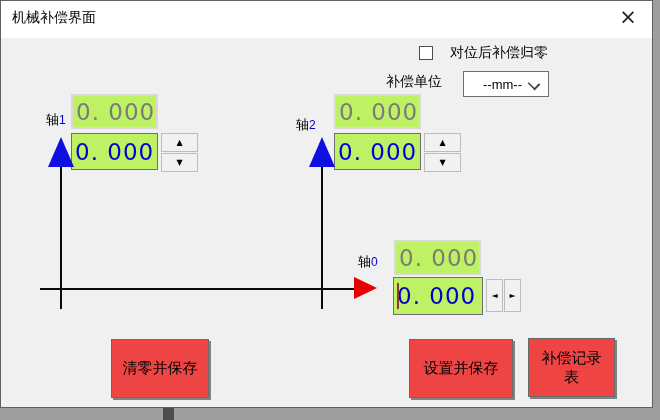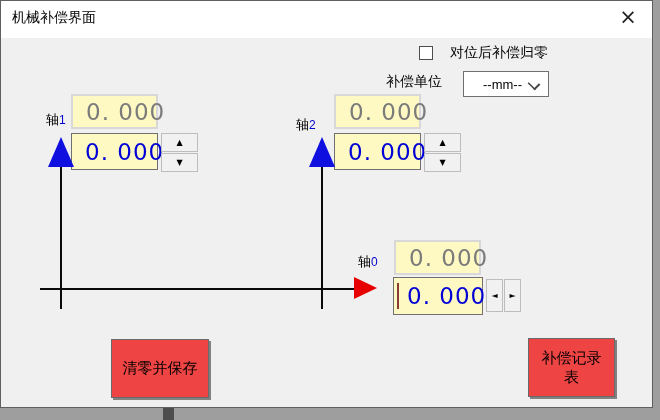--- a/index.html
+++ b/index.html
@@ -35,22 +35,22 @@
     background:#fff;border:1px solid #707070;box-sizing:border-box;
     display:flex;align-items:center;padding-left:19px;font-size:13px;color:#000;
   }
   .chev{
     position:absolute;right:9px;top:7px;width:8px;height:8px;
     border-right:2px solid #444;border-bottom:2px solid #444;
     transform:rotate(45deg) scale(1,0.8);
   }
   
   .field{
-    position:absolute;background:#fef9c3;box-sizing:border-box;
-    display:flex;align-items:center;padding-left:13px;
+    position:absolute;background:#bef264;box-sizing:border-box;
+    display:flex;align-items:center;padding-left:3px;
     font-family:"DejaVu Sans", sans-serif;font-size:23px;letter-spacing:1px;
     white-space:pre;
   }
   .readout{border:2px solid #d8d8d8;color:#7b7b7b;}
   .inputf{border:1px solid #707070;color:#0000d6;}
   
   .vspin{position:absolute;width:37px;display:flex;flex-direction:column;gap:1px;}
   .vspin button{
     height:19px;background:#f1f1f1;border:1px solid #bdbdbd;padding:0;
     font-size:8px;color:#000;line-height:17px;cursor:pointer;
@@ -131,17 +131,18 @@
   <div class="tri-right" style="left:353px;top:276px;"></div>
   <span class="axis-label" style="left:357px;top:252px;"><span>轴</span><span class="axis-num">0</span></span>
   <div class="field readout" style="left:393px;top:239px;width:87px;height:35px;">0. 000</div>
   <div class="field inputf" style="left:392px;top:276px;width:90px;height:38px;"><span class="caret"></span><span>0. 000</span></div>
   <div class="hspin" style="left:485px;top:278px;">
     <button><span>◄</span></button>
     <button><span>►</span></button>
   </div>
 
   <button class="green-btn" style="left:110px;top:338px;width:98px;height:59px;">清零并保存</button>
+  <button class="green-btn" style="left:408px;top:338px;width:104px;height:59px;">设置并保存</button>
   <button class="green-btn" style="left:527px;top:337px;width:87px;height:59px;">补偿记录表</button>
 
 </div>
 
 <div class="bg-fragment"></div>
 
 </body></html>

